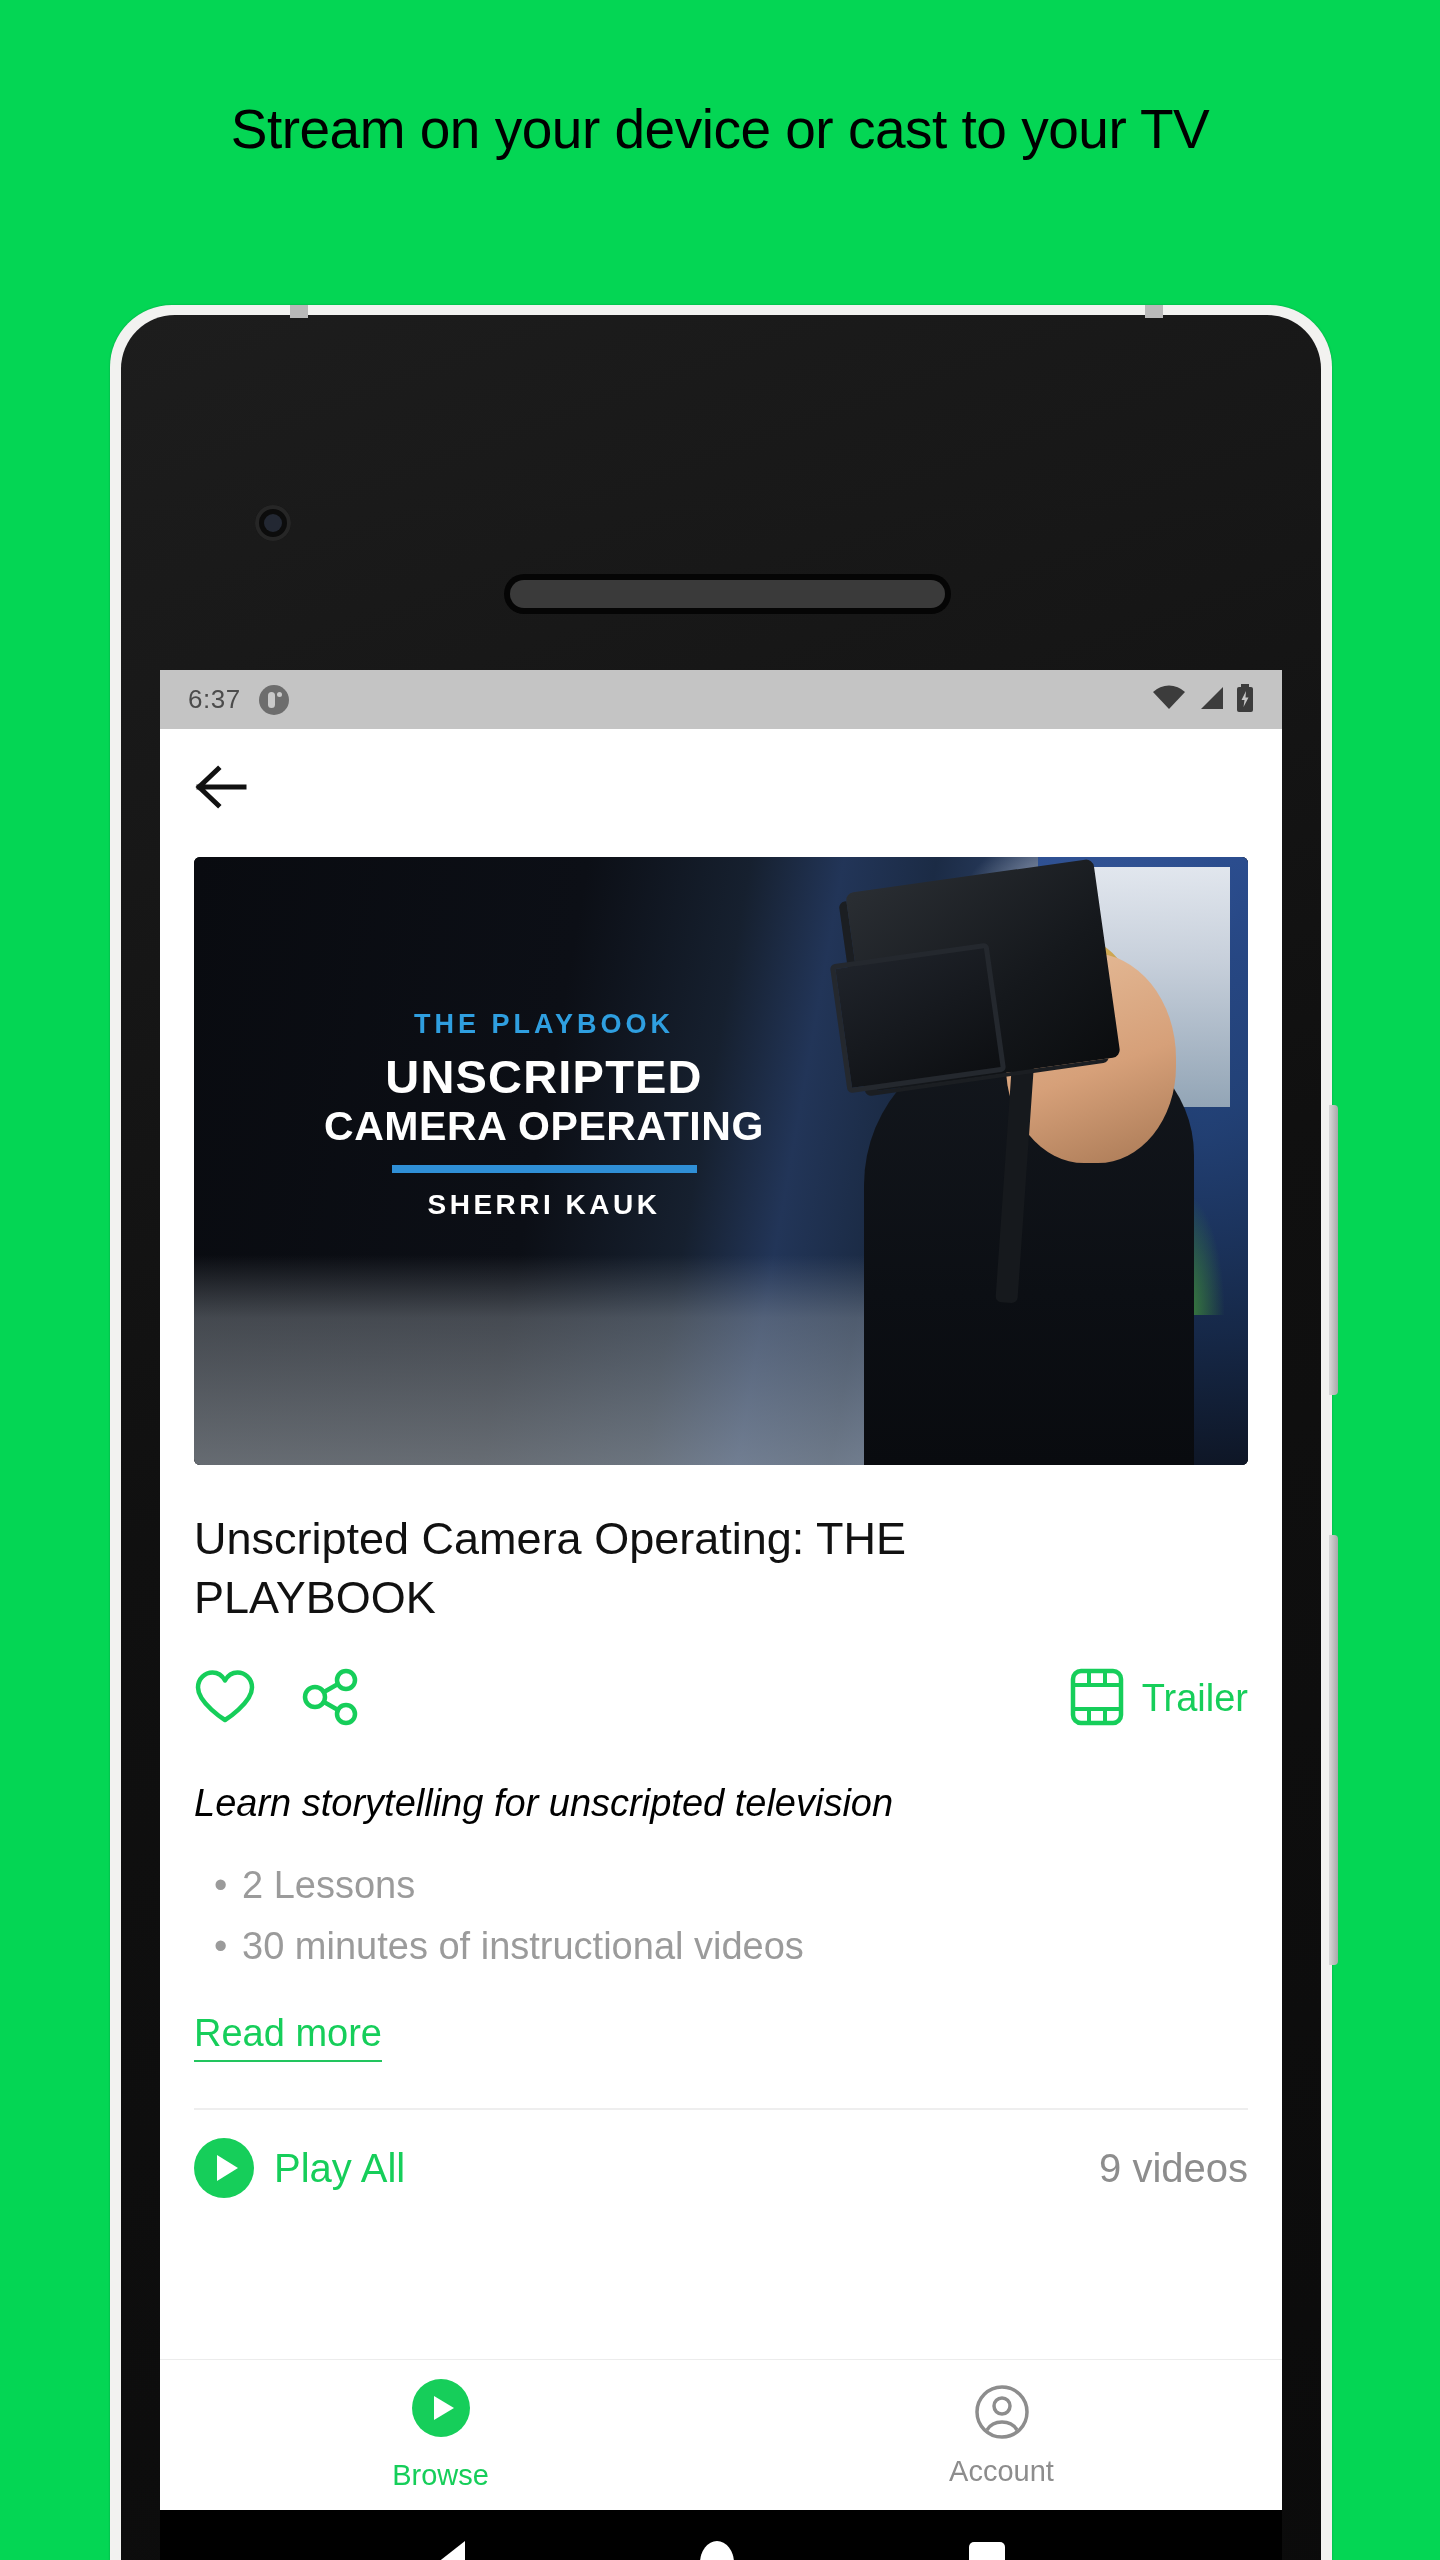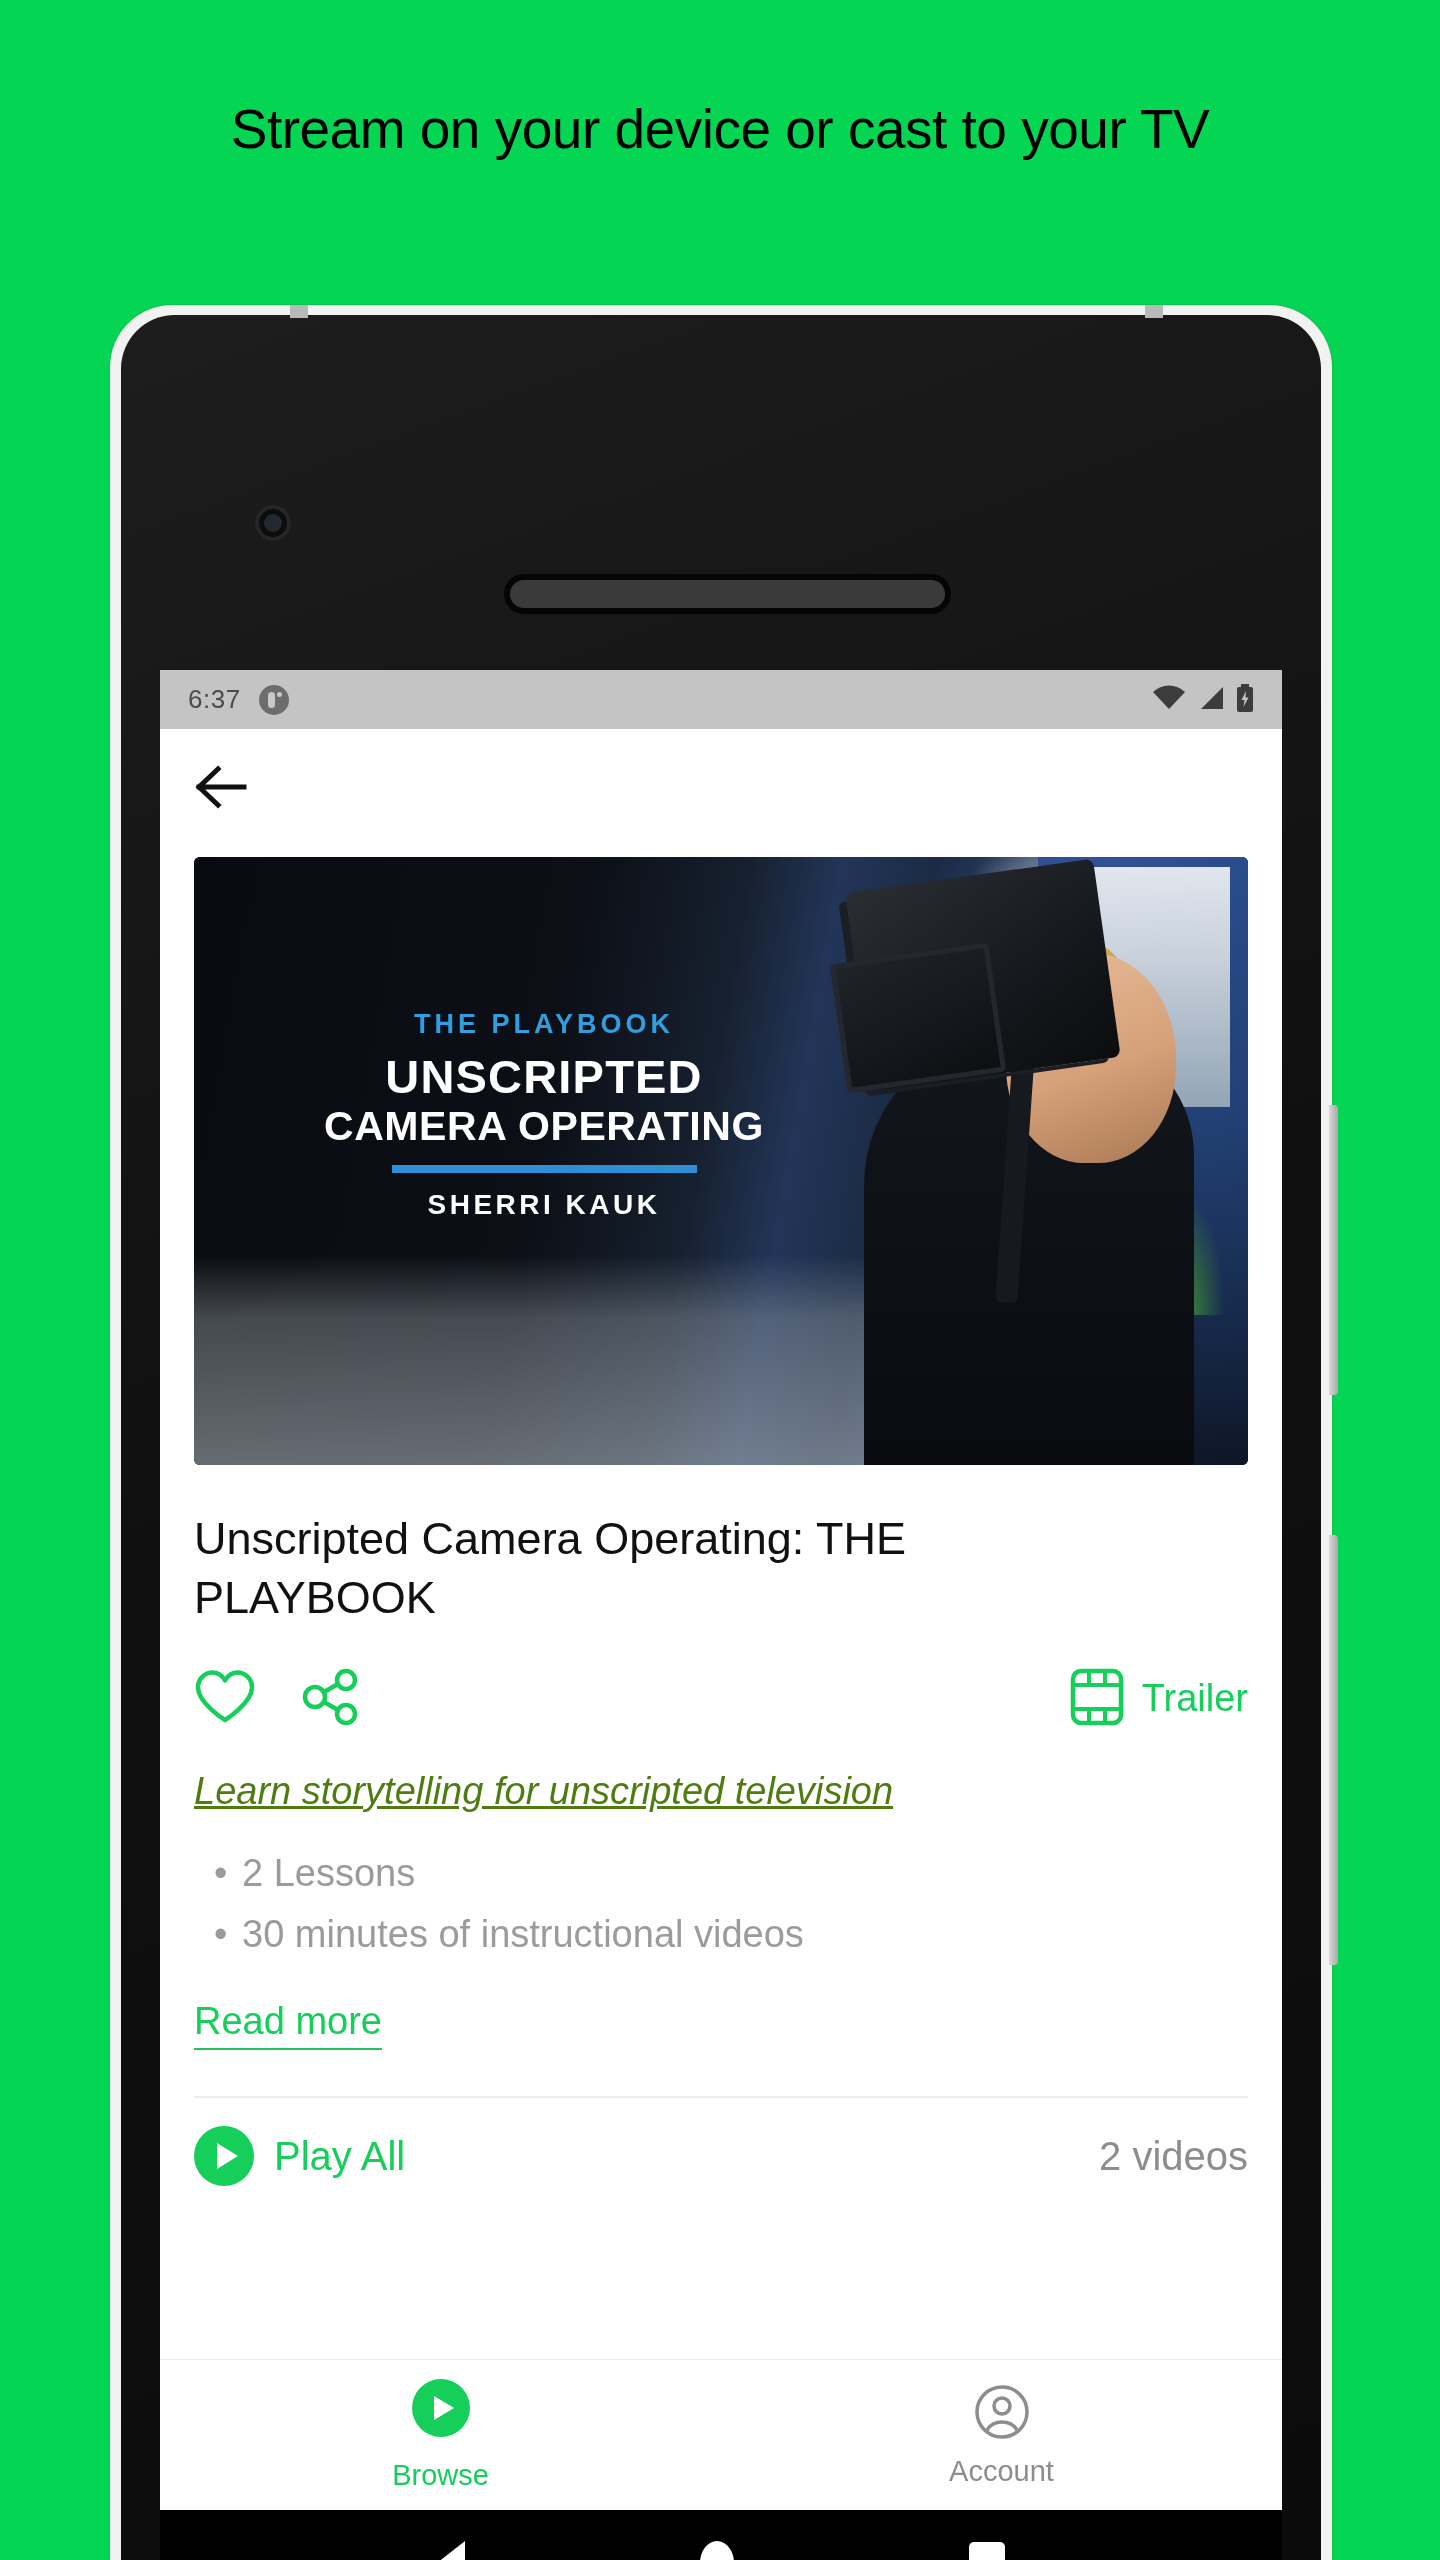--- a/index.html
+++ b/index.html
@@ -361,26 +361,25 @@
     cursor: pointer;
   }
   .trailer-label {
     color: #16ce5a;
     font-size: 38px;
     font-weight: 400;
   }
 
   
   .course-blurb {
-    margin-top: 34px;
+    margin-top: 46px;
     font-size: 38px;
     font-style: italic;
-    color: #4d7c0f;
+    color: #000000;
     font-weight: 400;
-    text-decoration: underline;
   }
   .course-bullets {
     margin-top: 30px;
     padding-left: 48px;
     list-style: none;
   }
   .course-bullets li {
     font-size: 38px;
     color: #9b9b9b;
     line-height: 1.6;
@@ -643,21 +642,21 @@
       <span class="read-more">Read more</span>
 
       <div class="divider"></div>
     </div>
 
     <div class="playall-row">
       <div class="playall-left">
         <span class="play-circle"></span>
         <span class="playall-label">Play All</span>
       </div>
-      <span class="video-count">2 videos</span>
+      <span class="video-count">9 videos</span>
     </div>
 
     <div class="tab-bar">
       <div class="tab active">
         <span class="tab-play-circle"></span>
         <span class="tab-label">Browse</span>
       </div>
       <div class="tab inactive">
         <span>
           <svg width="58" height="58" viewBox="0 0 58 58">

